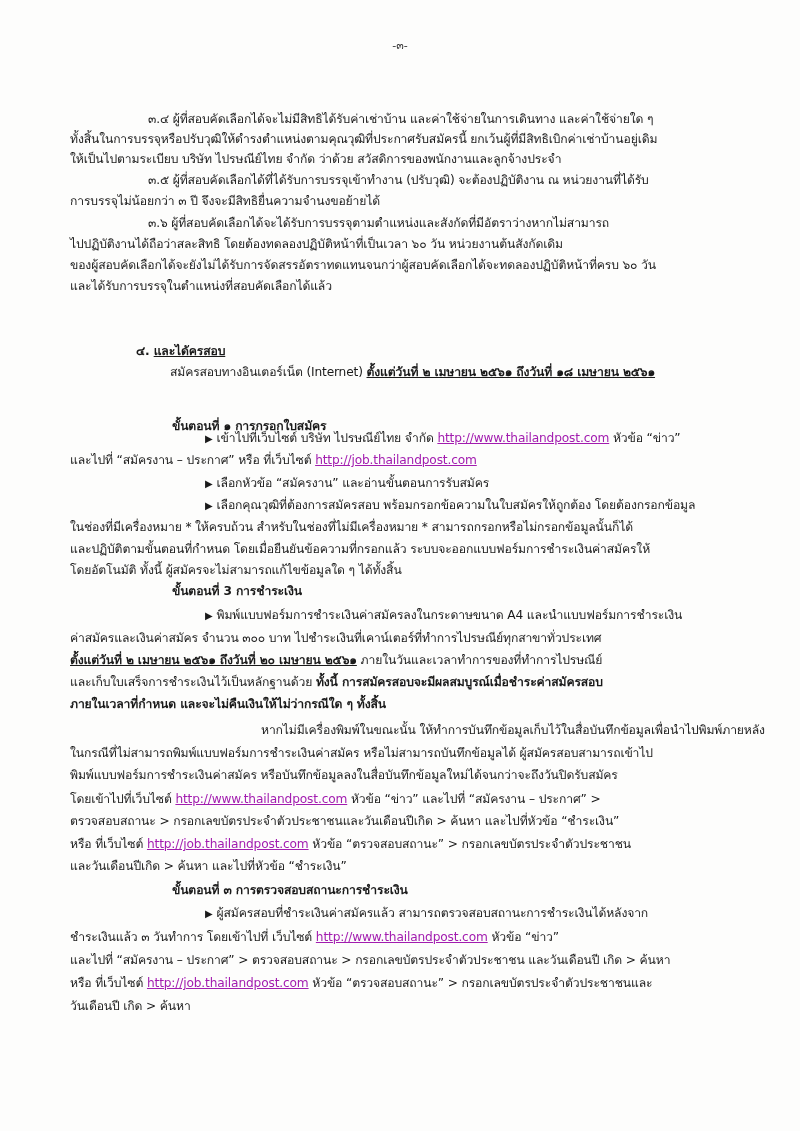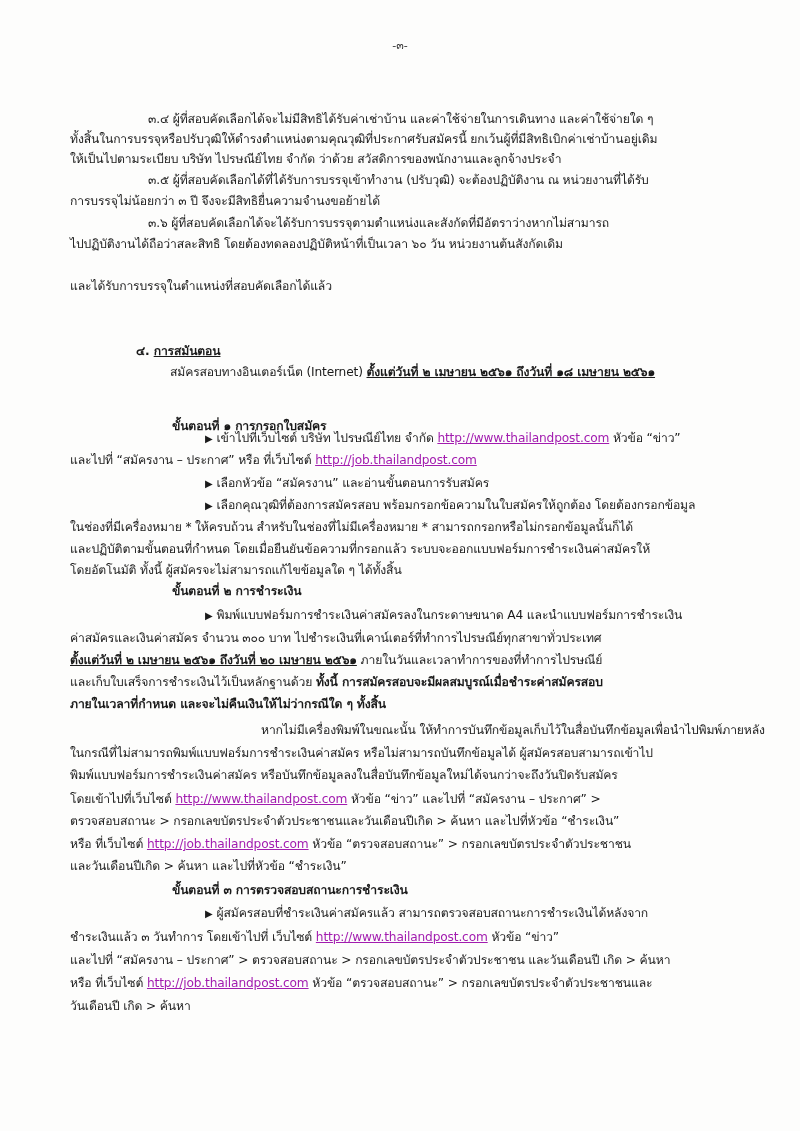--- a/index.html
+++ b/index.html
@@ -22,25 +22,26 @@
 
   <div class="ln" style="top:111px;left:148px">๓.๔  ผู้ที่สอบคัดเลือกได้จะไม่มีสิทธิได้รับค่าเช่าบ้าน และค่าใช้จ่ายในการเดินทาง และค่าใช้จ่ายใด ๆ</div>
   <div class="ln" style="top:131px">ทั้งสิ้นในการบรรจุหรือปรับวุฒิให้ดำรงตำแหน่งตามคุณวุฒิที่ประกาศรับสมัครนี้ ยกเว้นผู้ที่มีสิทธิเบิกค่าเช่าบ้านอยู่เดิม</div>
   <div class="ln" style="top:151px">ให้เป็นไปตามระเบียบ บริษัท ไปรษณีย์ไทย จำกัด ว่าด้วย สวัสดิการของพนักงานและลูกจ้างประจำ</div>
 
   <div class="ln" style="top:172px;left:148px">๓.๕ ผู้ที่สอบคัดเลือกได้ที่ได้รับการบรรจุเข้าทำงาน (ปรับวุฒิ) จะต้องปฏิบัติงาน ณ  หน่วยงานที่ได้รับ</div>
   <div class="ln" style="top:193px">การบรรจุไม่น้อยกว่า ๓ ปี จึงจะมีสิทธิยื่นความจำนงขอย้ายได้</div>
 
   <div class="ln" style="top:215px;left:148px">๓.๖   ผู้ที่สอบคัดเลือกได้จะได้รับการบรรจุตามตำแหน่งและสังกัดที่มีอัตราว่างหากไม่สามารถ</div>
   <div class="ln" style="top:236px">ไปปฏิบัติงานได้ถือว่าสละสิทธิ โดยต้องทดลองปฏิบัติหน้าที่เป็นเวลา ๖๐ วัน หน่วยงานต้นสังกัดเดิม</div>
+  <div class="ln" style="top:257px">ของผู้สอบคัดเลือกได้จะยังไม่ได้รับการจัดสรรอัตราทดแทนจนกว่าผู้สอบคัดเลือกได้จะทดลองปฏิบัติหน้าที่ครบ ๖๐ วัน</div>
   <div class="ln" style="top:278px">และได้รับการบรรจุในตำแหน่งที่สอบคัดเลือกได้แล้ว</div>
 
   <div class="ln b" style="top:343px;left:136px">
     <span>๔.</span>
-    <span class="u">การสมันตอน</span>
+    <span class="u">และไดัครสอบ</span>
   </div>
 
   <div class="ln" style="top:364px;left:170px">
     <span>สมัครสอบทางอินเตอร์เน็ต (Internet) </span><span class="b u">ตั้งแต่วันที่ ๒ เมษายน ๒๕๖๑ ถึงวันที่ ๑๘ เมษายน ๒๕๖๑</span>
   </div>
 
   <div class="ln b" style="top:418px;left:172px">ขั้นตอนที่ ๑ การกรอกใบสมัคร</div>
   <div class="ln" style="top:430px;left:205px">
     <span class="tri">▶</span><span>เข้าไปที่เว็บไซต์ บริษัท ไปรษณีย์ไทย จำกัด </span><a class="link">http://www.thailandpost.com</a><span>  หัวข้อ “ข่าว”</span>
   </div>
@@ -50,21 +51,21 @@
   <div class="ln" style="top:475px;left:205px">
     <span class="tri">▶</span><span>เลือกหัวข้อ “สมัครงาน” และอ่านขั้นตอนการรับสมัคร</span>
   </div>
   <div class="ln" style="top:497px;left:205px">
     <span class="tri">▶</span><span>เลือกคุณวุฒิที่ต้องการสมัครสอบ พร้อมกรอกข้อความในใบสมัครให้ถูกต้อง โดยต้องกรอกข้อมูล</span>
   </div>
   <div class="ln" style="top:519px">ในช่องที่มีเครื่องหมาย * ให้ครบถ้วน สำหรับในช่องที่ไม่มีเครื่องหมาย * สามารถกรอกหรือไม่กรอกข้อมูลนั้นก็ได้</div>
   <div class="ln" style="top:541px">และปฏิบัติตามขั้นตอนที่กำหนด โดยเมื่อยืนยันข้อความที่กรอกแล้ว ระบบจะออกแบบฟอร์มการชำระเงินค่าสมัครให้</div>
   <div class="ln" style="top:562px">โดยอัตโนมัติ ทั้งนี้ ผู้สมัครจะไม่สามารถแก้ไขข้อมูลใด ๆ ได้ทั้งสิ้น</div>
 
-  <div class="ln b" style="top:583px;left:172px">ขั้นตอนที่ ๒ การชำระเงิน</div>
+  <div class="ln b" style="top:583px;left:172px">ขั้นตอนที่ 3 การชำระเงิน</div>
   <div class="ln" style="top:607px;left:205px">
     <span class="tri">▶</span><span>พิมพ์แบบฟอร์มการชำระเงินค่าสมัครลงในกระดาษขนาด A4 และนำแบบฟอร์มการชำระเงิน</span>
   </div>
   <div class="ln" style="top:630px">ค่าสมัครและเงินค่าสมัคร จำนวน ๓๐๐ บาท ไปชำระเงินที่เคาน์เตอร์ที่ทำการไปรษณีย์ทุกสาขาทั่วประเทศ</div>
   <div class="ln" style="top:652px">
     <span class="b u">ตั้งแต่วันที่ ๒ เมษายน ๒๕๖๑ ถึงวันที่ ๒๐ เมษายน ๒๕๖๑</span><span> ภายในวันและเวลาทำการของที่ทำการไปรษณีย์</span>
   </div>
   <div class="ln b" style="top:696px">ภายในเวลาที่กำหนด และจะไม่คืนเงินให้ไม่ว่ากรณีใด ๆ ทั้งสิ้น</div>
   <div class="ln" style="top:674px">
     <span>และเก็บใบเสร็จการชำระเงินไว้เป็นหลักฐานด้วย </span><span class="b">ทั้งนี้ การสมัครสอบจะมีผลสมบูรณ์เมื่อชำระค่าสมัครสอบ</span>

